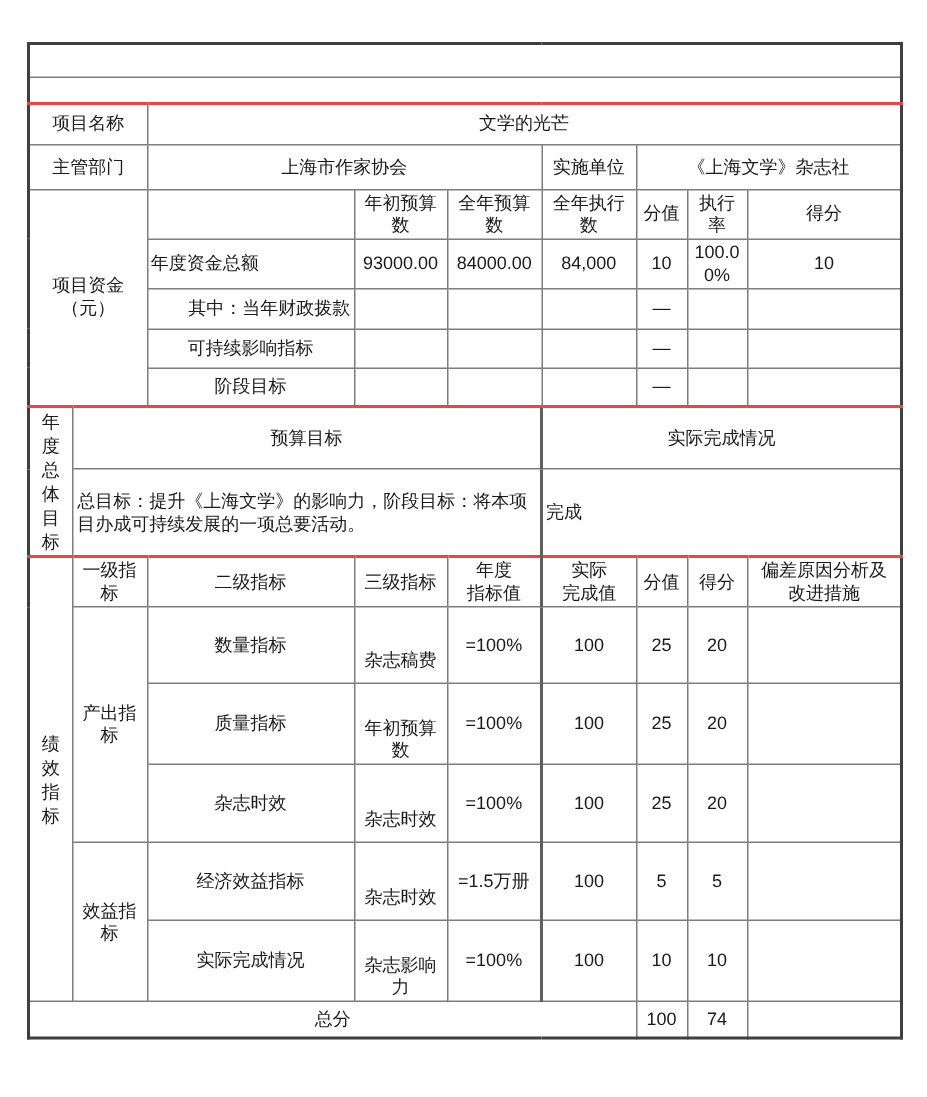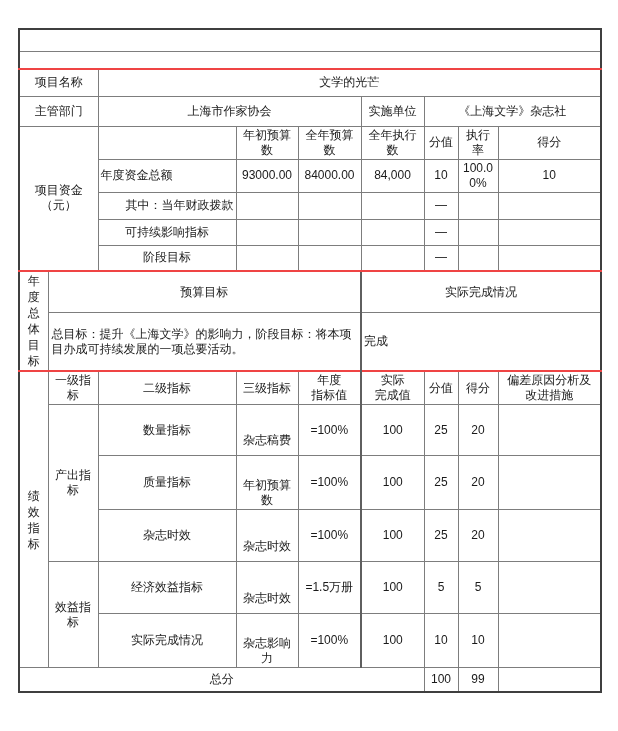--- a/index.html
+++ b/index.html
@@ -200,18 +200,18 @@
       <td>=100%</td>
       <td class="bl2">100</td>
       <td>10</td>
       <td>10</td>
       <td></td>
     </tr>
 
     <tr class="h24">
       <td colspan="6">总分</td>
       <td>100</td>
-      <td>99</td>
+      <td>74</td>
       <td></td>
     </tr>
   </tbody>
     </table>
 </div>
 
 </body></html>

